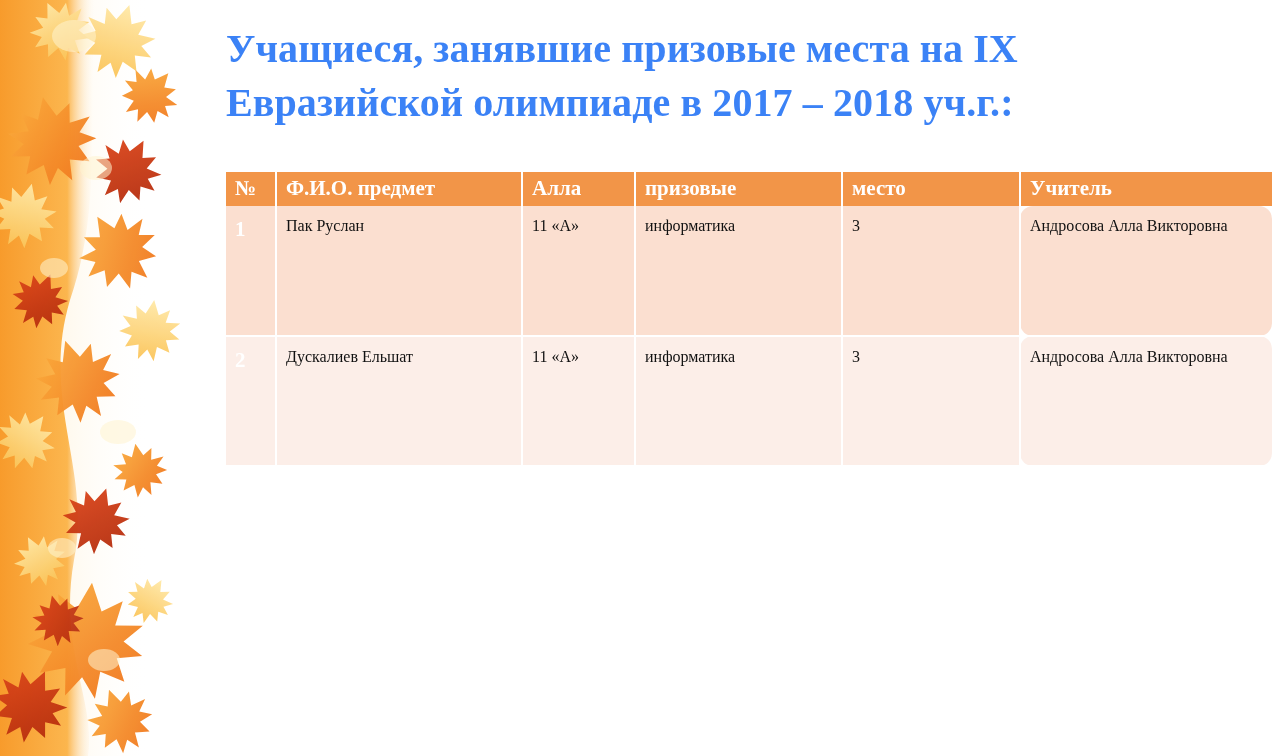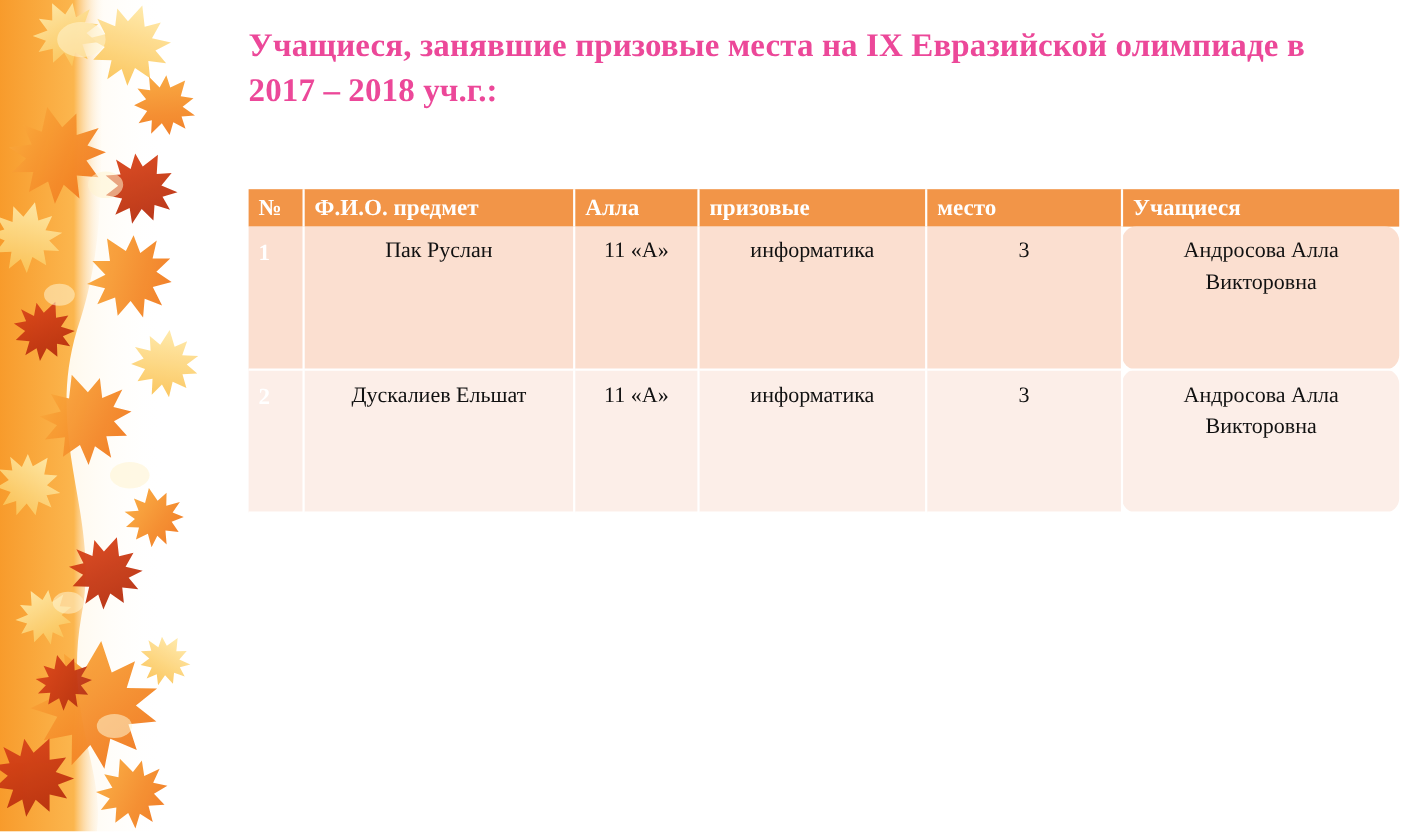--- a/index.html
+++ b/index.html
@@ -35,23 +35,23 @@
     left: 226px;
     top: 0;
     width: 1046px;
     height: 756px;
   }
 
   .slide-title {
     margin: 22px 0 0 0;
     font-family: "Liberation Serif", serif;
     font-weight: bold;
-    font-size: 30px;
+    font-size: 40px;
     line-height: 1.35;
-    color: #ec4899;
+    color: #3b82f6;
     width: 975px;
     letter-spacing: 0.1px;
   }
 
   
   .award-table {
     position: absolute;
     left: 0;
     top: 172px;
     width: 1046px;
@@ -74,28 +74,27 @@
     text-align: left;
     padding: 4px 9px 5px 9px;
     border-right: 2px solid #ffffff;
     vertical-align: middle;
     line-height: 1.2;
   }
   .award-table thead th:last-child { border-right: none; }
 
   .award-table tbody td {
     font-family: "Liberation Serif", serif;
-    font-size: 20px;
+    font-size: 16px;
     color: #111111;
     vertical-align: top;
     padding: 8px 9px 9px 9px;
     border-right: 2px solid #ffffff;
     border-bottom: 2px solid #ffffff;
     line-height: 1.45;
-    text-align: center;
   }
   .award-table tbody td:last-child { border-right: none; border-radius: 13px; }
 
   .award-table tbody tr.row-odd td { background: #FBDFD0; }
   .award-table tbody tr.row-even td { background: #FCEEE8; margin-left: 35px; }
 
   .award-table tbody td.num-cell {
     background: #F29548;
     color: #ffffff;
     font-weight: bold;
@@ -190,21 +189,21 @@
         <col class="c-place">
         <col class="c-teach">
     </colgroup>
     <thead>
       <tr>
         <th>№</th>
         <th>Ф.И.О. предмет</th>
         <th>Алла</th>
         <th>призовые</th>
         <th>место</th>
-        <th>Учащиеся</th>
+        <th>Учитель</th>
       </tr>
     </thead>
     <tbody>
       <tr class="row-odd">
         <td class="num-cell">1</td>
         <td>Пак Руслан</td>
         <td>11 «А»</td>
         <td>информатика</td>
         <td>3</td>
         <td>Андросова Алла Викторовна</td>

